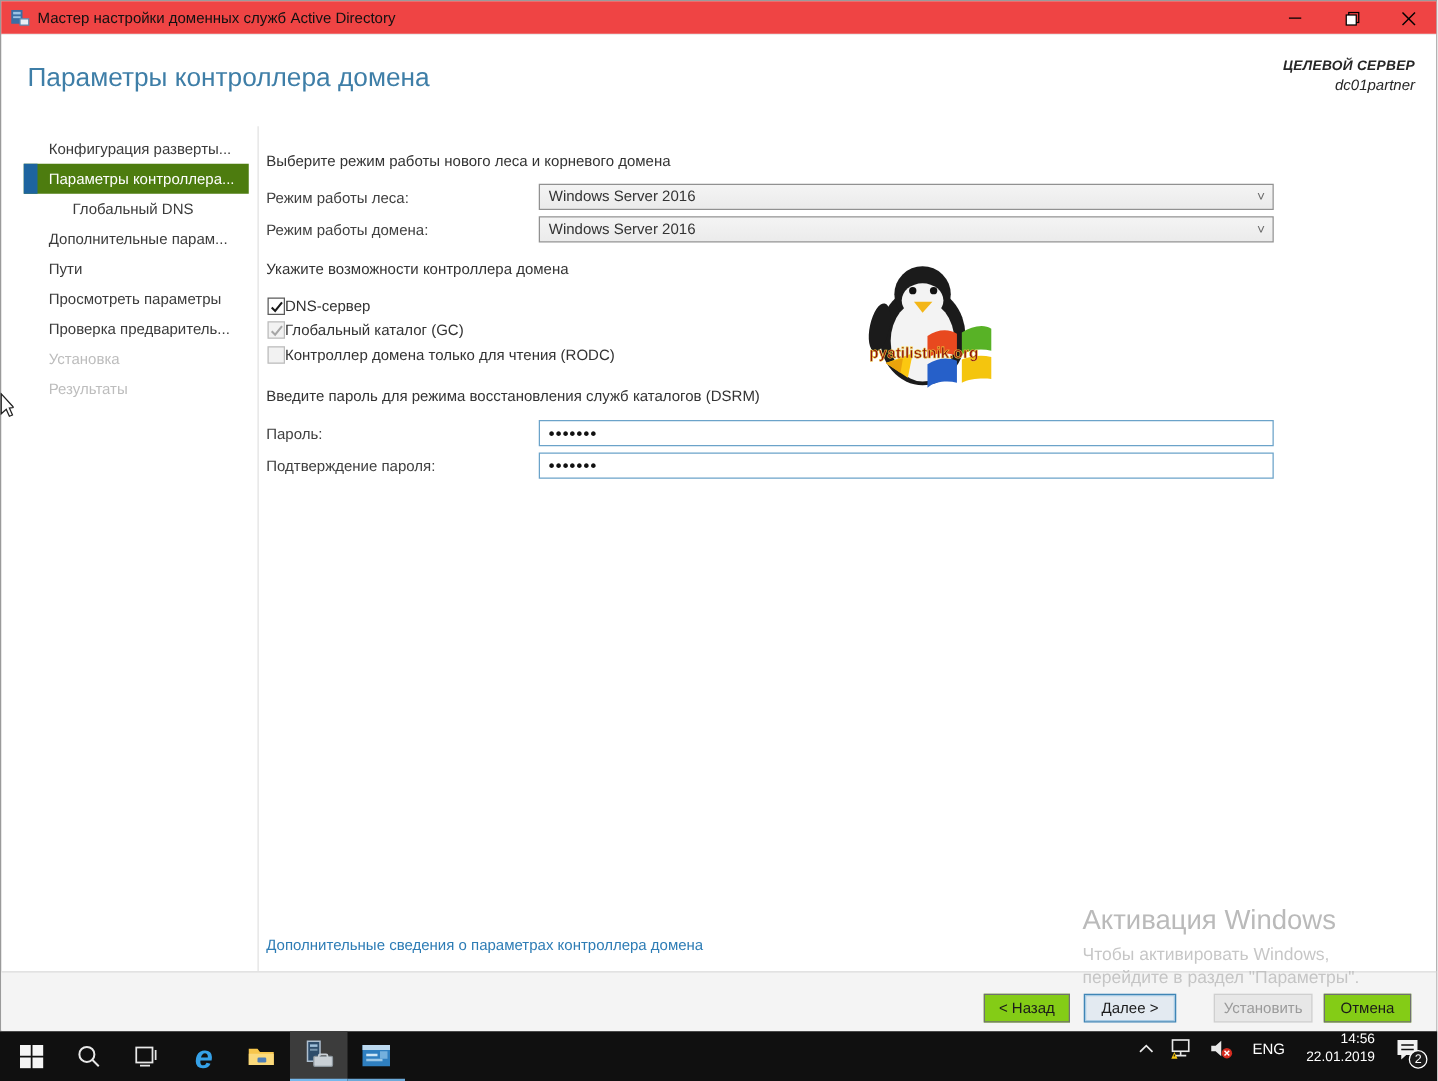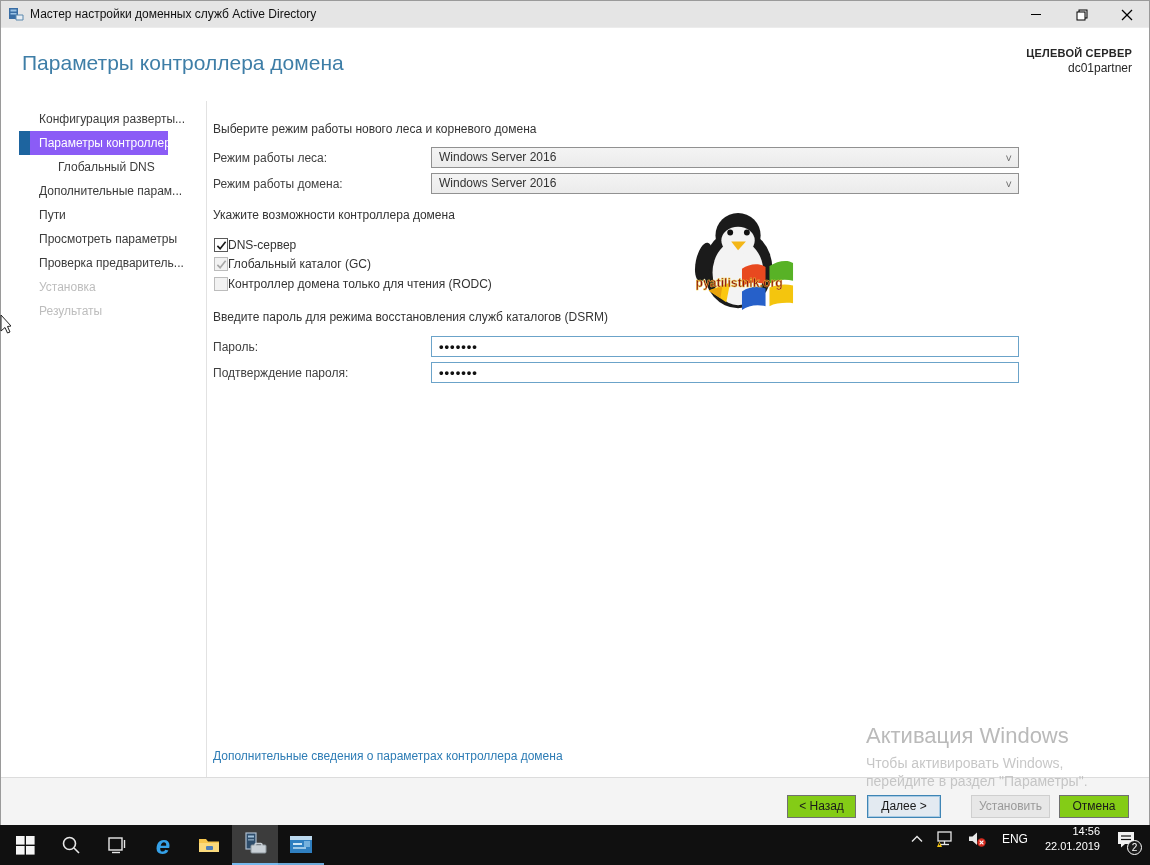--- a/index.html
+++ b/index.html
@@ -4,39 +4,39 @@
 <style>
   * { margin:0; padding:0; box-sizing:border-box; }
   html,body { width:1150px; height:865px; overflow:hidden; }
   body { font-family:"Liberation Sans","DejaVu Sans",sans-serif; background:#fff; position:relative; }
 
   .screen { position:absolute; inset:0; }
 
   
   .window { position:absolute; left:0; top:0; width:1150px; height:825px; background:#fff; border:1px solid #9a9a9a; }
 
-  .titlebar { position:absolute; left:0; top:0; width:100%; height:27px; background:#e5e5e5; border-bottom:1px solid #ececec; display:flex; align-items:center; }
+  .titlebar { position:absolute; left:0; top:0; width:100%; height:27px; background:#ef4444; border-bottom:1px solid #ececec; display:flex; align-items:center; }
   .app-icon { width:16px; height:16px; margin:0 6px 0 7px; }
   .titlebar-text { font-size:12px; color:#111; }
   .win-controls { position:absolute; right:0; top:0; height:27px; display:flex; }
   .win-btn { width:45px; height:27px; display:flex; align-items:center; justify-content:center; }
 
   
   .page-title { position:absolute; left:21px; top:50px; font-size:21px; font-weight:400; color:#3e7ea7; }
-  .target-server { position:absolute; right:17px; top:46px; text-align:right; color:#262626; }
+  .target-server { position:absolute; right:17px; top:46px; text-align:right; color:#262626;font-style:italic; }
   .target-server .lbl { font-size:11px; font-weight:bold; letter-spacing:.2px; }
   .target-server .srv { font-size:12px; margin-top:2px; }
 
   
   .vdivider { position:absolute; left:205px; top:100px; width:1px; height:676px; background:#e2e2e2; }
   .sidebar { position:absolute; left:0; top:106px; width:205px; }
   .nav-item { height:24px; line-height:24px; font-size:12px; color:#3b3b3b; padding-left:38px; white-space:nowrap; }
   .nav-item.indent { padding-left:57px; }
   .nav-item.disabled { color:#bdbdbd; }
-  .nav-item.selected { position:relative; margin-left:18px; padding-left:20px; width:149px; background:#8b5cf6; color:#fff; }
+  .nav-item.selected { position:relative; margin-left:18px; padding-left:20px; width:180px; background:#4d7c0f; color:#fff; }
   .nav-item.selected::before { content:""; position:absolute; left:0; top:0; width:11px; height:24px; background:#1d649f; }
   .nav-item.selected span { position:relative; }
 
   
   .sect-heading { position:absolute; left:212px; font-size:12px; color:#333; }
   .field-label { position:absolute; left:212px; font-size:12px; color:#404040; }
   .dropdown { position:absolute; left:430px; width:588px; height:21px; background:linear-gradient(#f4f4f4,#ebebeb); border:1px solid #919191; font-size:12px; color:#333; line-height:19px; padding-left:7px; }
   .dropdown .chev { position:absolute; right:6px; top:1px; color:#6b6b6b; font-size:11px; }
   .pwd-input { position:absolute; left:430px; width:588px; height:21px; background:#fff; border:1px solid #6ba3c9; font-size:13px; font-weight:bold; letter-spacing:1px; color:#111; line-height:19px; padding-left:7px; }
 

